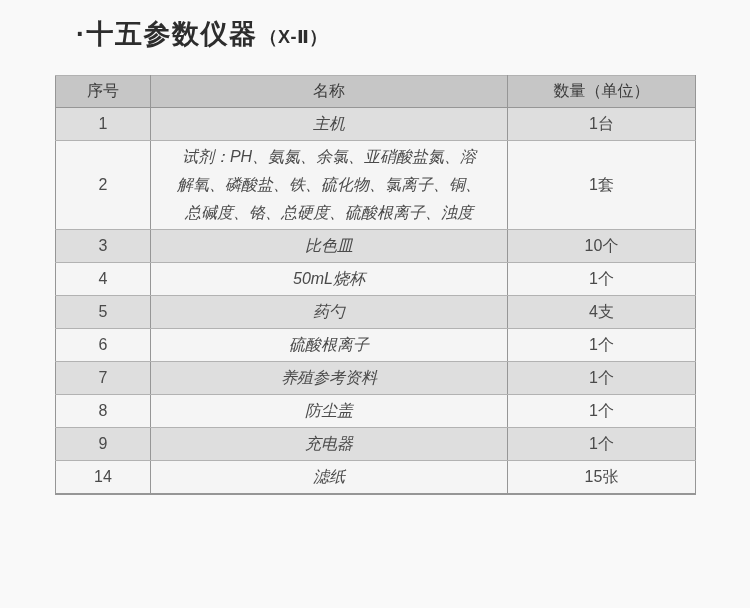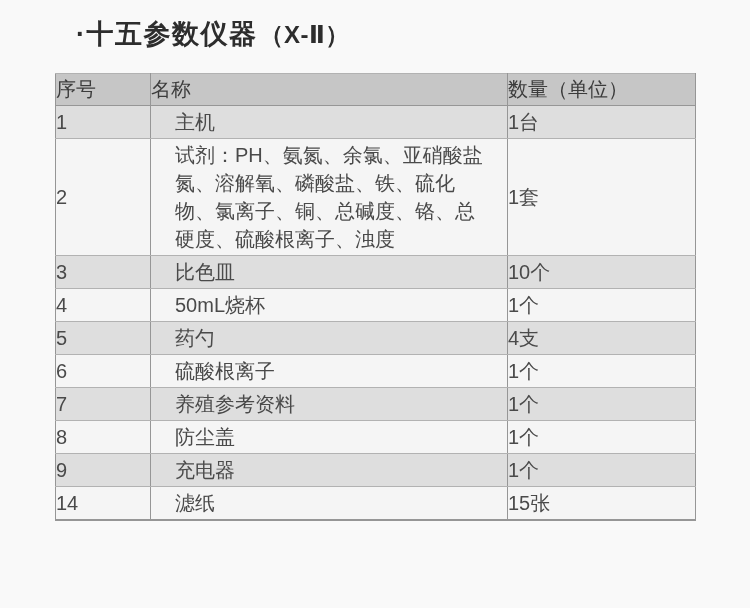--- a/index.html
+++ b/index.html
@@ -22,62 +22,63 @@
     margin: 0;
     padding: 17px 0 0 76px;
     font-size: 27px;
     line-height: 34px;
     font-weight: 700;
     letter-spacing: 1.5px;
     color: var(--title-text, #2d2d2d);
     white-space: nowrap;
   }
   .title .title-suffix {
-    font-size: 24px;
+    font-size: 18px;
     font-weight: 600;
     letter-spacing: 0.5px;
     margin-left: 2px;
   }
   table.spec-table {
     border-collapse: collapse;
     table-layout: fixed;
     width: 640px;
     margin: 21px 0 0 55px;
     border: 1px solid var(--border-dark, #969696);
     border-bottom: 2px solid var(--border-dark, #969696);
   }
   col.col-no   { width: 95px; }
   col.col-name { width: 357px; }
   col.col-qty  { width: 188px; }
   th, td {
     border-left: 1px solid var(--border-dark, #969696);
     border-right: 1px solid var(--border-dark, #969696);
     border-top: 1px solid var(--border-light, #b2b2b2);
     border-bottom: 1px solid var(--border-light, #b2b2b2);
-    text-align: left;
+    text-align: center;
     vertical-align: middle;
-    font-size: 20px;
+    font-size: 16px;
     padding: 0;
   }
   thead th {
     background: var(--header-bg, #c6c6c6);
     height: 31px;
     font-weight: 400;
     color: var(--header-text, #3c3c3c);
     border-bottom: 1px solid var(--border-dark, #969696);
   }
   tbody td {
     height: 27px;
     color: var(--cell-text, #4a4a4a);
   }
   tbody tr:nth-child(odd) td  { background: var(--row-odd-bg, #dedede); }
   tbody tr:nth-child(even) td { background: var(--row-even-bg, #f5f5f5); }
   td.cell-name {
     padding: 2px 24px;
     line-height: 28px;
+    font-style: italic;
   }
 </style>
 </head>
 <body style="--page-bg: #f9f9f9; --header-bg: #c6c6c6; --header-text: #3c3c3c; --row-odd-bg: #dedede; --row-even-bg: #f5f5f5; --border-dark: #969696; --border-light: #b2b2b2; --cell-text: #4a4a4a; --title-text: #2d2d2d;">
 
 <div class="page">
 
   <h1 class="title"><span class="title-main">·十五参数仪器</span><span class="title-suffix">（X-Ⅱ）</span></h1>
 
   <table class="spec-table">

